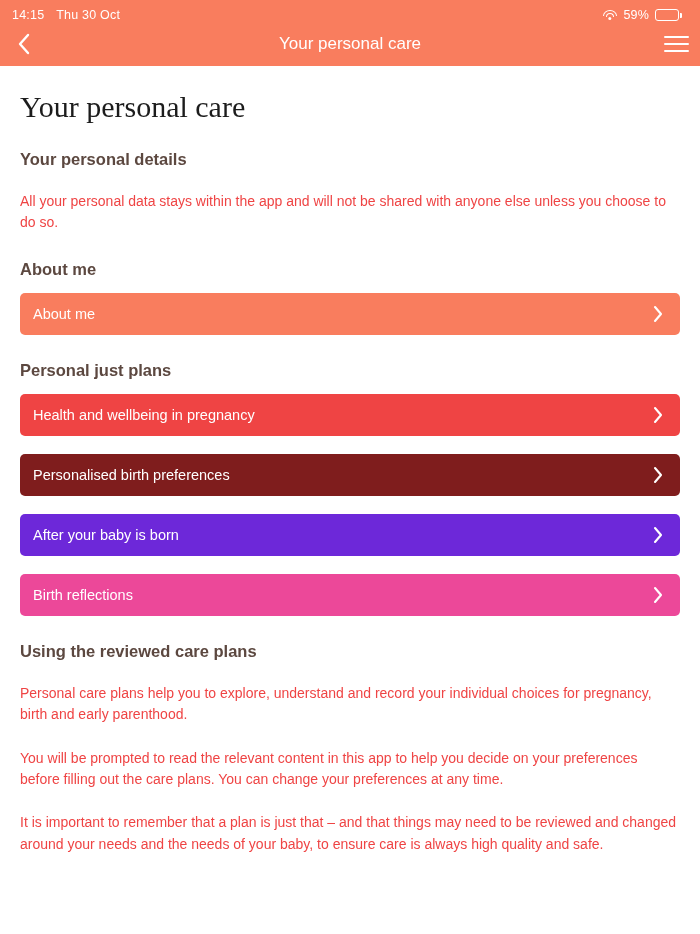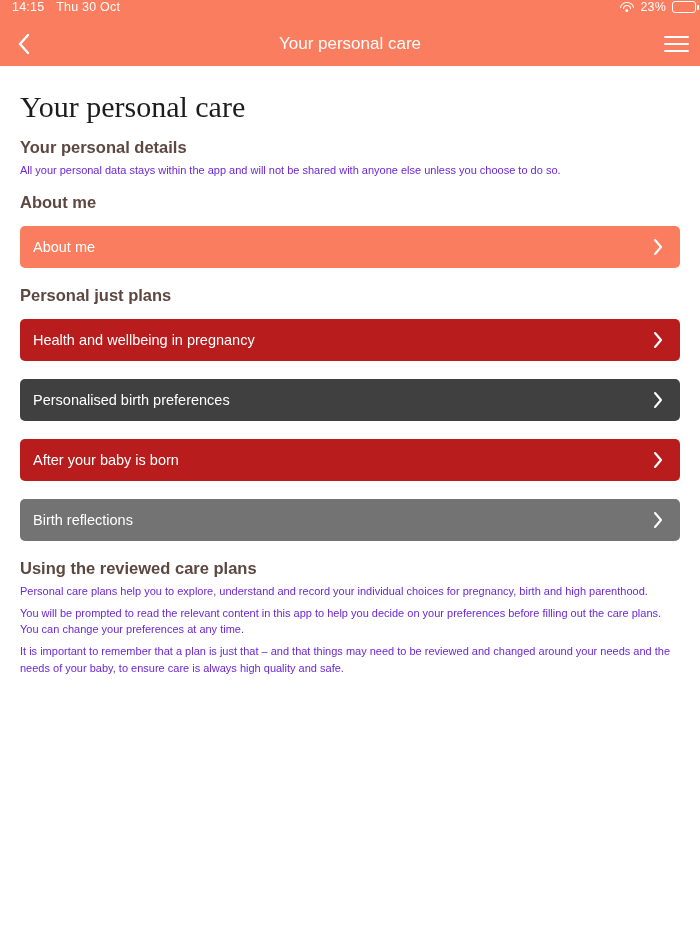--- a/index.html
+++ b/index.html
@@ -6,22 +6,22 @@
   html, body {
     width:700px; height:934px;
     background:#ffffff;
     font-family:"Liberation Sans", sans-serif;
     overflow:hidden;
   }
 
   
   .status-bar{
     height:22px; background:#F97D5E;
-    display:flex; align-items:flex-start;
-    padding:0 1px 0 12px;
+    display:flex; align-items:flex-end;
+    padding:0 18px 0 12px;
     color:#ffffff; font-size:12.5px; letter-spacing:.2px;
   }
   .status-left{ display:flex; align-items:center; gap:12px; }
   .status-right{ margin-left:auto; display:flex; align-items:center; gap:6px; }
   .wifi-icon{ display:inline-block; width:15px; height:11px; position:relative; }
   .wifi-icon i{
     position:absolute; left:50%; transform:translateX(-50%);
     border:1.6px solid #fff; border-bottom:none;
     border-radius:50% 50% 0 0 / 100% 100% 0 0;
   }
@@ -64,25 +64,25 @@
 
   
   .content{ padding:0 20px; }
   .page-title{
     font-family:"Liberation Serif", serif;
     font-size:30px; color:#1c1c1c; font-weight:400;
     margin-top:24px;
   }
   h2.section-heading{
     font-size:16.5px; font-weight:bold; color:#5C4840;
-    margin-top:14px;
+    margin-top:26px;
   }
   p.body-text{
-    font-size:11px; color:#6d28d9; line-height:1.53;
-    margin-top:5px;
+    font-size:14px; color:#ef4444; line-height:1.53;
+    margin-top:22px;
   }
 
   
   .btn-list{ margin-top:14px; }
   .care-btn{
     height:42px; border-radius:5px;
     display:flex; align-items:center;
     padding:0 16px 0 13px;
     margin-bottom:18px; cursor:pointer;
     color:#ffffff;
@@ -98,21 +98,21 @@
   <div class="status-left">
     <span>14:15</span>
     <span>Thu 30 Oct</span>
   </div>
   <div class="status-right">
     <span class="wifi-icon">
         <i></i>
         <i></i>
         <i></i>
       </span>
-    <span>23%</span>
+    <span>59%</span>
     <span class="battery">
       <span class="battery-body"><span class="battery-fill"></span></span>
       <span class="battery-cap"></span>
     </span>
   </div>
 </div>
 
 <div class="nav-bar">
   <div class="nav-back">
     <svg width="14" height="24" viewBox="0 0 14 24">
@@ -144,57 +144,57 @@
           <polyline points="3,3 9,10 3,17" fill="none" stroke="#ffffff" stroke-width="2.1" stroke-linecap="round" stroke-linejoin="round"></polyline>
         </svg>
       </span>
     </div>
   </div>
 
   <h2 class="section-heading">Personal just plans</h2>
 
   <div class="btn-list">
 
-    <div class="care-btn" style="background:#b91c1c">
+    <div class="care-btn" style="background:#ef4444">
       <span class="label">Health and wellbeing in pregnancy</span>
       <span class="chev">
         <svg class="chev-svg" width="12" height="20" viewBox="0 0 12 20">
           <polyline points="3,3 9,10 3,17" fill="none" stroke="#ffffff" stroke-width="2.1" stroke-linecap="round" stroke-linejoin="round"></polyline>
         </svg>
       </span>
     </div>
 
-    <div class="care-btn" style="background:#404040">
+    <div class="care-btn" style="background:#7f1d1d">
       <span class="label">Personalised birth preferences</span>
       <span class="chev">
         <svg class="chev-svg" width="12" height="20" viewBox="0 0 12 20">
           <polyline points="3,3 9,10 3,17" fill="none" stroke="#ffffff" stroke-width="2.1" stroke-linecap="round" stroke-linejoin="round"></polyline>
         </svg>
       </span>
     </div>
 
-    <div class="care-btn" style="background:#b91c1c">
+    <div class="care-btn" style="background:#6d28d9">
       <span class="label">After your baby is born</span>
       <span class="chev">
         <svg class="chev-svg" width="12" height="20" viewBox="0 0 12 20">
           <polyline points="3,3 9,10 3,17" fill="none" stroke="#ffffff" stroke-width="2.1" stroke-linecap="round" stroke-linejoin="round"></polyline>
         </svg>
       </span>
     </div>
 
-    <div class="care-btn" style="background:#737373">
+    <div class="care-btn" style="background:#ec4899">
       <span class="label">Birth reflections</span>
       <span class="chev">
         <svg class="chev-svg" width="12" height="20" viewBox="0 0 12 20">
           <polyline points="3,3 9,10 3,17" fill="none" stroke="#ffffff" stroke-width="2.1" stroke-linecap="round" stroke-linejoin="round"></polyline>
         </svg>
       </span>
     </div>
 
   </div>
 
   <h2 class="section-heading">Using the reviewed care plans</h2>
 
-  <p class="body-text">Personal care plans help you to explore, understand and record your individual choices for pregnancy, birth and high parenthood.</p>
+  <p class="body-text">Personal care plans help you to explore, understand and record your individual choices for pregnancy, birth and early parenthood.</p>
   <p class="body-text">You will be prompted to read the relevant content in this app to help you decide on your preferences before filling out the care plans. You can change your preferences at any time.</p>
   <p class="body-text">It is important to remember that a plan is just that – and that things may need to be reviewed and changed around your needs and the needs of your baby, to ensure care is always high quality and safe.</p>
 
 </div>
 
 </body></html>

